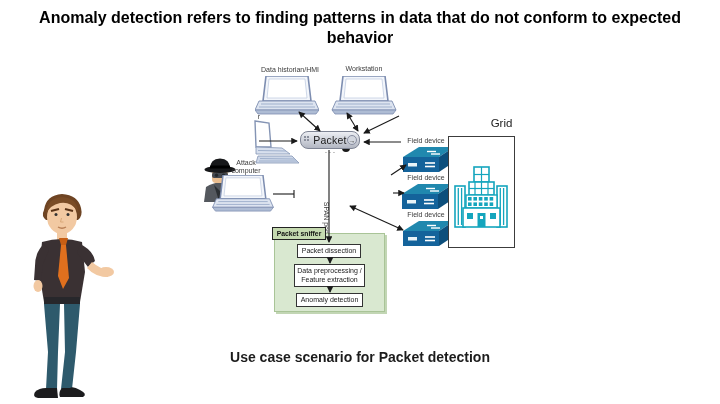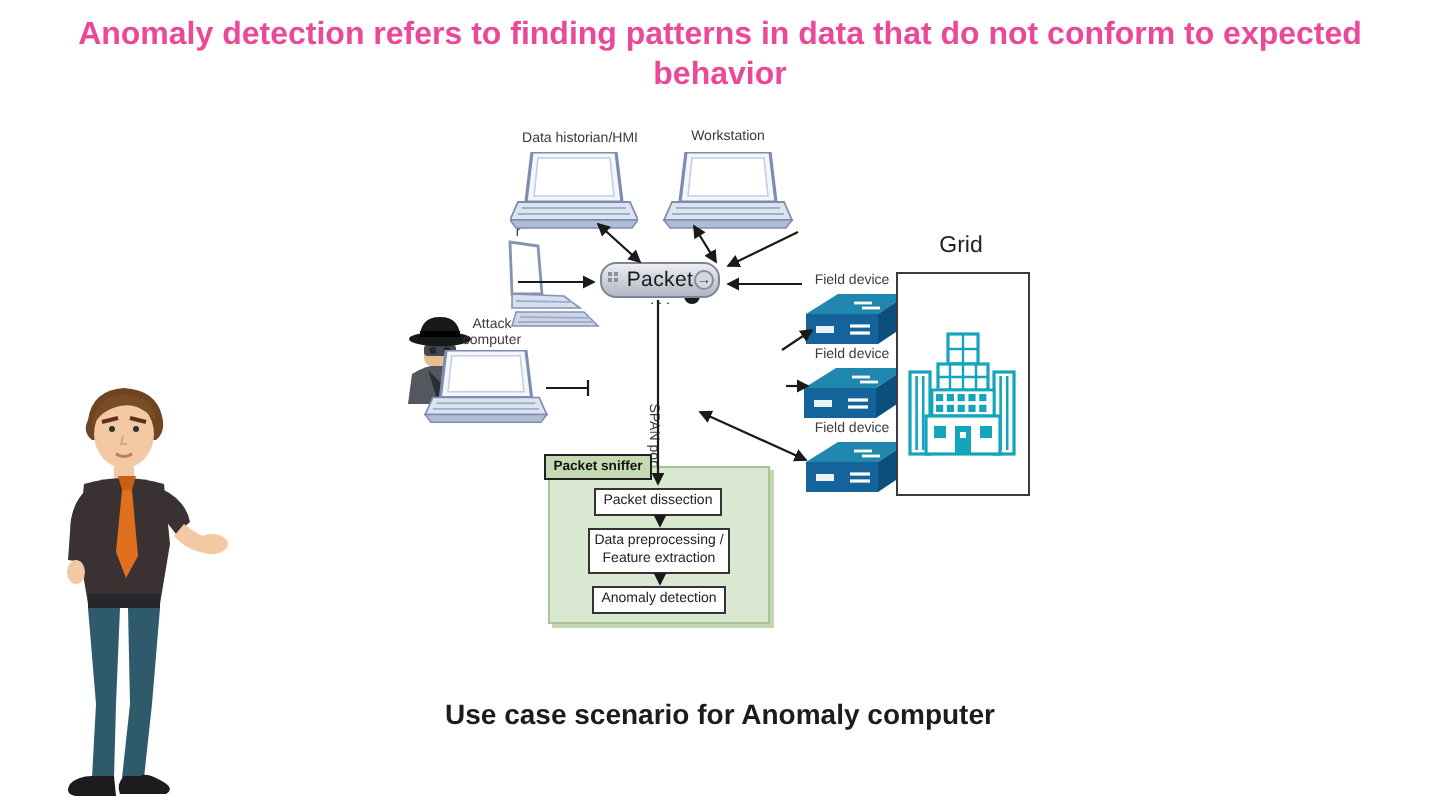--- a/index.html
+++ b/index.html
@@ -1,20 +1,20 @@
 <!DOCTYPE html>
 <html><head>
 <meta charset="utf-8">
 <style>
   html,body{margin:0;padding:0;background:#fff;}
   .slide{position:relative;width:720px;height:404px;background:#ffffff;overflow:hidden;
          font-family:"Liberation Sans", sans-serif;}
   .abs{position:absolute;}
   .title{top:8px;left:30px;width:660px;text-align:center;font-size:16px;font-weight:bold;
-         color:#ec4899;line-height:1.22;}
+         color:#000000;line-height:1.22;}
   .caption{top:349px;left:0;width:720px;text-align:center;font-size:14px;font-weight:bold;color:#1c1c1c;}
   .lbl{font-size:7px;color:#3a3a3a;text-align:center;line-height:1.15;}
   .grid-label{font-size:11.5px;color:#222;text-align:center;}
   .grid-box{border:1px solid #3c3c3c;background:#fff;}
   .switch{left:300px;top:131px;width:60px;height:18px;border-radius:8px;
           background:linear-gradient(#eceef3,#b2b6c2);border:1.5px solid #7e8494;
           box-sizing:border-box;display:flex;align-items:center;justify-content:center;z-index:2;}
   .switch-label{font-size:10.5px;color:#1a1a1a;letter-spacing:0.2px;}
   .switch-ports{position:absolute;left:3px;top:4px;width:6px;height:8px;display:grid;
           grid-template-columns:2px 2px;grid-template-rows:2px 2px;gap:1px;}
@@ -37,21 +37,21 @@
   .arrows{left:0;top:0;width:720px;height:404px;pointer-events:none;z-index:4;}
   svg.icon{display:block;}
 </style>
 </head>
 <body>
 
 <div class="slide">
 
   <div class="abs title">Anomaly detection refers to finding patterns in data that do not conform to expected behavior</div>
 
-  <div class="abs caption">Use case scenario for Anomaly computer</div>
+  <div class="abs caption">Use case scenario for Packet detection</div>
 
   <svg class="abs icon" style="left:8px;top:192px;" width="106" height="208" viewBox="0 0 106 208">
     <path d="M36,18 Q38,3 54,2 Q70,3 73,16 Q75,24 70,28 L38,28 Q33,24 36,18 Z" fill="#6e4423"></path>
     <ellipse cx="54" cy="25" rx="15" ry="17" fill="#f2c9a2"></ellipse>
     <path d="M38,22 Q39,6 54,5 Q69,6 70,19 Q62,9 52,11 Q42,13 38,22 Z" fill="#7a4c26"></path>
     <path d="M43,19 L51,17" stroke="#5a3317" stroke-width="2" fill="none"></path>
     <path d="M57,17 L65,19" stroke="#5a3317" stroke-width="2" fill="none"></path>
     <circle cx="48" cy="22.5" r="1.5" fill="#333"></circle>
       <circle cx="60" cy="22.5" r="1.5" fill="#333"></circle>
     <path d="M53.5,26 L52.5,30 L55.5,30" stroke="#d9a878" stroke-width="1" fill="none"></path>
@@ -173,21 +173,21 @@
     <polygon points="0,11 36,11 51,1 16,1" fill="#2088ae"></polygon>
     <polygon points="36,11 51,1 51,16 36,26" fill="#0d4f7c"></polygon>
     <rect x="0" y="11" width="36" height="15" fill="#14639b"></rect>
     <line x1="24" y1="5.5" x2="33" y2="5.5" stroke="#fff" stroke-width="1.4"></line>
     <line x1="28" y1="8" x2="37" y2="8" stroke="#fff" stroke-width="1.4"></line>
     <rect x="5" y="17" width="9" height="3.5" fill="#e8f4f8"></rect>
     <line x1="22" y1="17" x2="32" y2="17" stroke="#fff" stroke-width="1.6"></line>
     <line x1="22" y1="20.5" x2="32" y2="20.5" stroke="#fff" stroke-width="1.6"></line>
   </svg>
 
-  <div class="abs grid-label" style="left:448px;top:117px;width:65px;">Grid</div>
+  <div class="abs grid-label" style="left:469px;top:117px;width:65px;">Grid</div>
   <div class="abs grid-box" style="left:448px;top:136px;width:65px;height:110px;"></div>
   <svg class="abs icon" style="left:454px;top:166px;" width="54" height="62" viewBox="0 0 54 62">
     <g stroke="#14a5bd" fill="#fff" stroke-width="1.6">
       <rect x="20" y="1" width="15" height="15"></rect>
       <rect x="15" y="16" width="25" height="13"></rect>
     </g>
     <g stroke="#14a5bd" stroke-width="1.2">
       <line x1="27.5" y1="1" x2="27.5" y2="16"></line>
         <line x1="20" y1="8.5" x2="35" y2="8.5"></line>
       <line x1="21" y1="16" x2="21" y2="29"></line>

